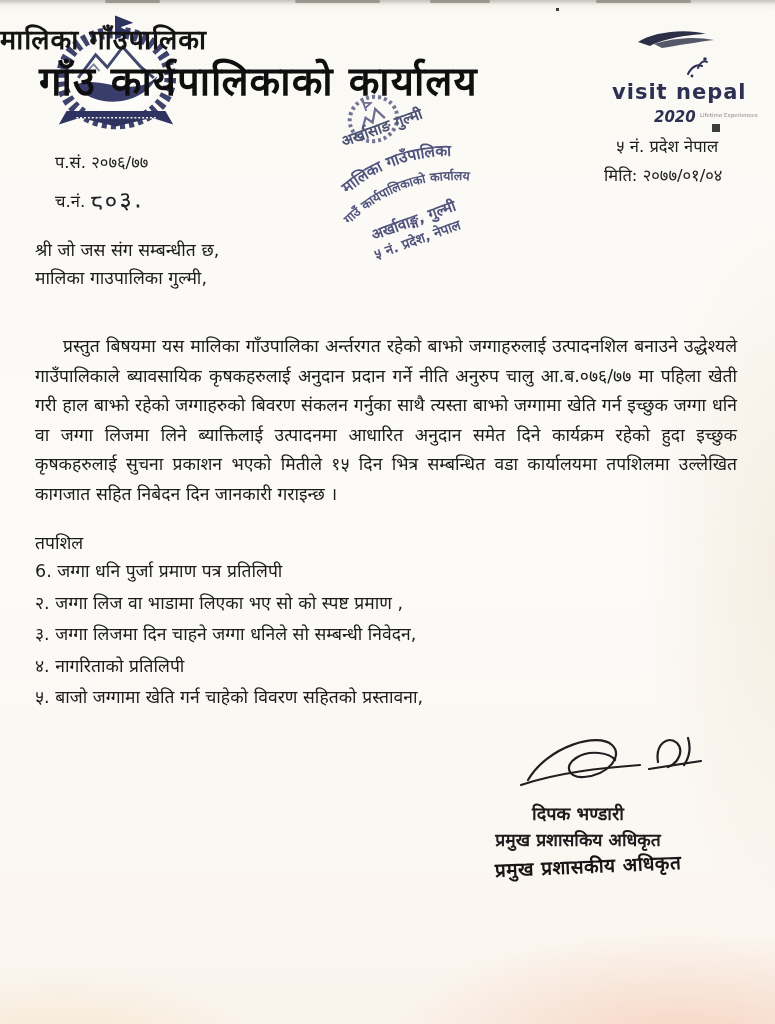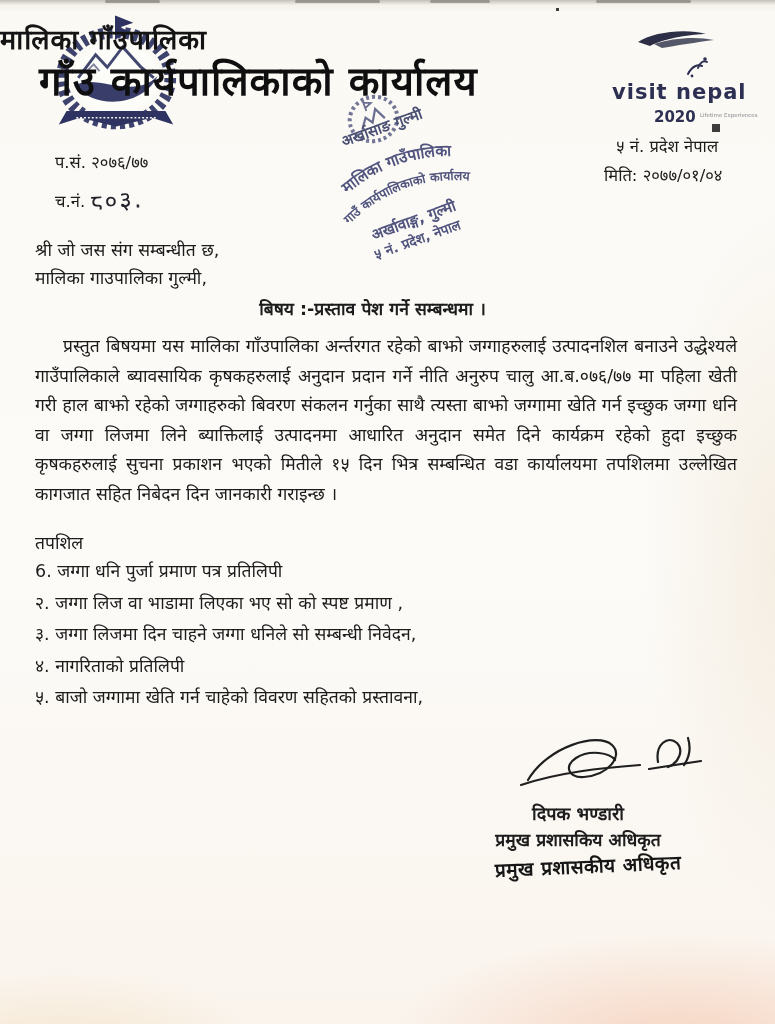--- a/index.html
+++ b/index.html
@@ -24,21 +24,21 @@
   
   .muni-title{left:0;right:0;top:20px;text-align:left;font-size:27px;font-weight:600;color:#141414;letter-spacing:1px;}
   .office-title{left:12px;right:0;top:52px;text-align:left;font-size:40px;font-weight:800;color:#0f0f0f;letter-spacing:1px;padding-left:27px;}
   
   .emblem{left:42px;top:14px;width:148px;height:126px;}
   
   .vn{left:612px;top:28px;width:155px;height:105px;color:#2d3052;}
   .vn-smudge{position:absolute;left:22px;top:0;width:88px;height:22px;}
   .vn-bird{position:absolute;left:72px;top:28px;width:26px;height:24px;}
   .vn-text{position:absolute;left:0;top:52px;width:150px;font-family:cursive,"DejaVu Sans",sans-serif;font-size:21px;font-weight:700;letter-spacing:1px;color:#2d3052;}
-  .vn-year{position:absolute;left:42px;top:80px;font-family:cursive,"DejaVu Sans",sans-serif;font-size:15px;font-weight:700;color:#2d3052;}
+  .vn-year{position:absolute;left:42px;top:80px;font-family:cursive,"DejaVu Sans",sans-serif;font-size:15px;font-weight:700;color:#2d3052;font-style:italic;}
   .vn-tag{position:absolute;left:88px;top:84px;width:58px;font-size:5.5px;color:#8a8a90;line-height:6px;}
   
   .ref-line{left:55px;top:150px;font-size:16.5px;}
   .disp-line{left:55px;top:181px;font-size:16.5px;}
   .disp-value{display:inline-block;font-size:24px;letter-spacing:2px;transform:rotate(-4deg) translateY(2px);font-weight:500;color:#23232b;}
   .province-line{left:616px;top:134px;font-size:16.5px;}
   .date-line{left:604px;top:163px;font-size:16.5px;text-align:center;}
   
   .round-stamp{left:292px;top:86px;width:210px;height:166px;transform:rotate(-20deg);opacity:.88;}
   
@@ -144,21 +144,20 @@
         <textPath href="#arcB" startOffset="50%" text-anchor="middle">गाउँ कार्यपालिकाको कार्यालय</textPath>
       </text>
       <text x="103" y="142" text-anchor="middle" font-size="15" font-weight="700" fill="#3a3e6e">अर्खावाङ्ग, गुल्मी</text>
       <text x="100" y="161" text-anchor="middle" font-size="13.5" font-weight="700" fill="#3a3e6e">५ नं. प्रदेश, नेपाल</text>
     </svg>
   </div>
 
   <div class="abs rcpt1">श्री जो जस संग सम्बन्धीत छ,</div>
   <div class="abs rcpt2">मालिका गाउपालिका गुल्मी,</div>
 
-  <div class="abs subject">बिषय :-प्रस्ताव पेश गर्ने सम्बन्धमा ।</div>
 
   <div class="abs body-para">प्रस्तुत बिषयमा यस मालिका गाँउपालिका अर्न्तरगत रहेको बाझो जग्गाहरुलाई उत्पादनशिल बनाउने उद्धेश्यले गाउँपालिकाले ब्यावसायिक कृषकहरुलाई अनुदान प्रदान गर्ने नीति अनुरुप चालु आ.ब.०७६/७७ मा पहिला खेती गरी हाल बाझो रहेको जग्गाहरुको बिवरण संकलन गर्नुका साथै त्यस्ता बाझो जग्गामा खेति गर्न इच्छुक जग्गा धनि वा जग्गा लिजमा लिने ब्याक्तिलाई उत्पादनमा आधारित अनुदान समेत दिने कार्यक्रम रहेको हुदा इच्छुक कृषकहरुलाई सुचना प्रकाशन भएको मितीले १५ दिन भित्र सम्बन्धित वडा कार्यालयमा तपशिलमा उल्लेखित कागजात सहित निबेदन दिन जानकारी गराइन्छ ।</div>
 
   <div class="abs schedule-h">तपशिल</div>
   <div class="abs schedule">
     <div>6. जग्गा धनि पुर्जा प्रमाण पत्र प्रतिलिपी</div>
     <div>२. जग्गा लिज वा भाडामा लिएका भए सो को स्पष्ट प्रमाण ,</div>
     <div>३. जग्गा लिजमा दिन चाहने जग्गा धनिले सो सम्बन्धी निवेदन,</div>
     <div>४. नागरिताको प्रतिलिपी</div>
     <div>५. बाजो जग्गामा खेति गर्न चाहेको विवरण सहितको प्रस्तावना,</div>

